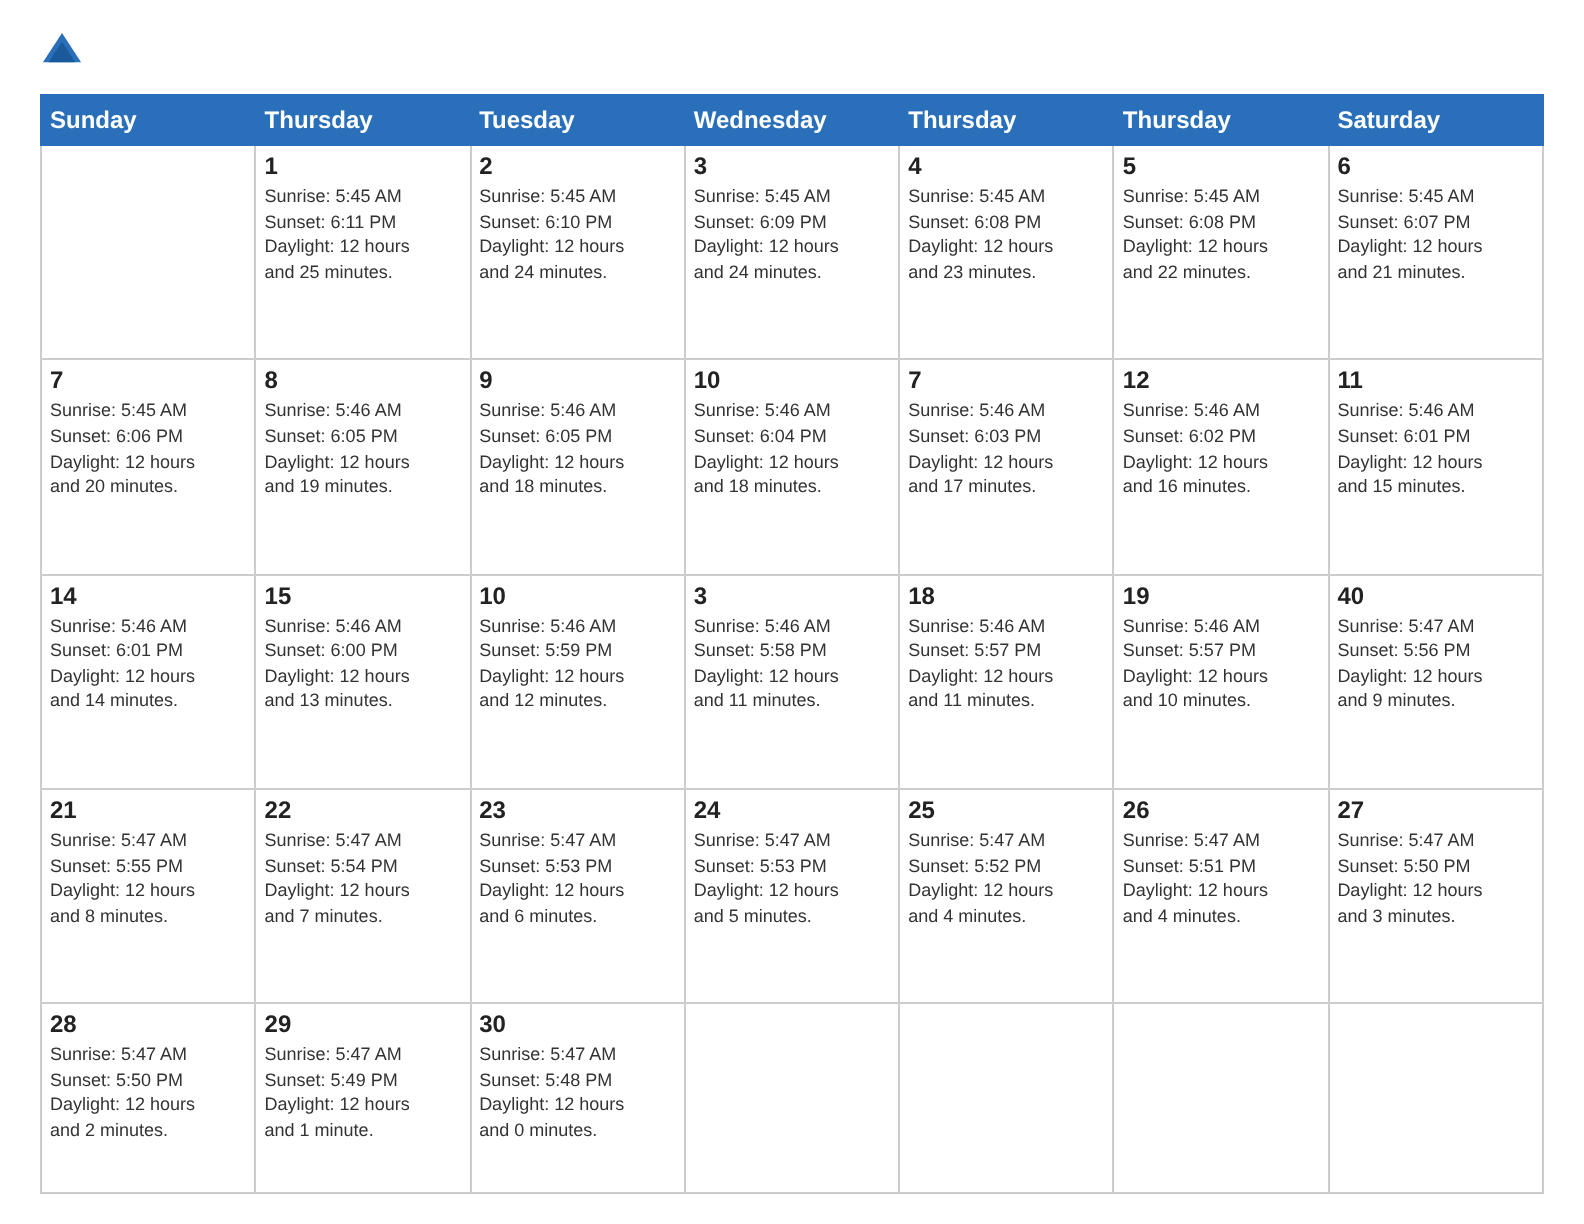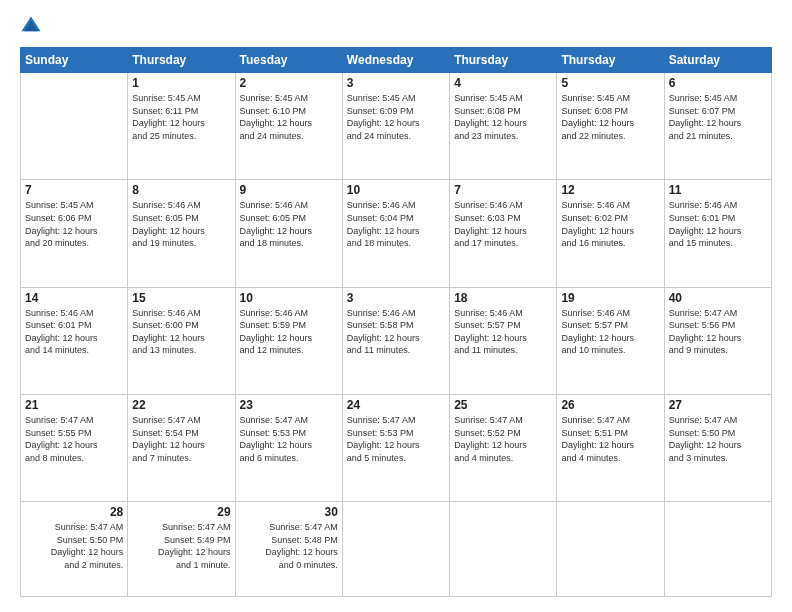--- a/index.html
+++ b/index.html
@@ -86,21 +86,20 @@
     .day-info {
       font-size: 9px;
       color: #333;
       line-height: 1.4;
     }
     td.empty {
       background: #fff;
     }
     tr:last-child td {
       height: 75px;
-      text-align: right;
     }
   </style>
 </head>
 <body>
 
 <div class="page">
   <div class="header">
     <div class="logo">
       <svg class="logo-icon" viewBox="0 0 30 30">
         <polygon points="15,2 28,22 2,22" fill="#2a6fba"></polygon>

